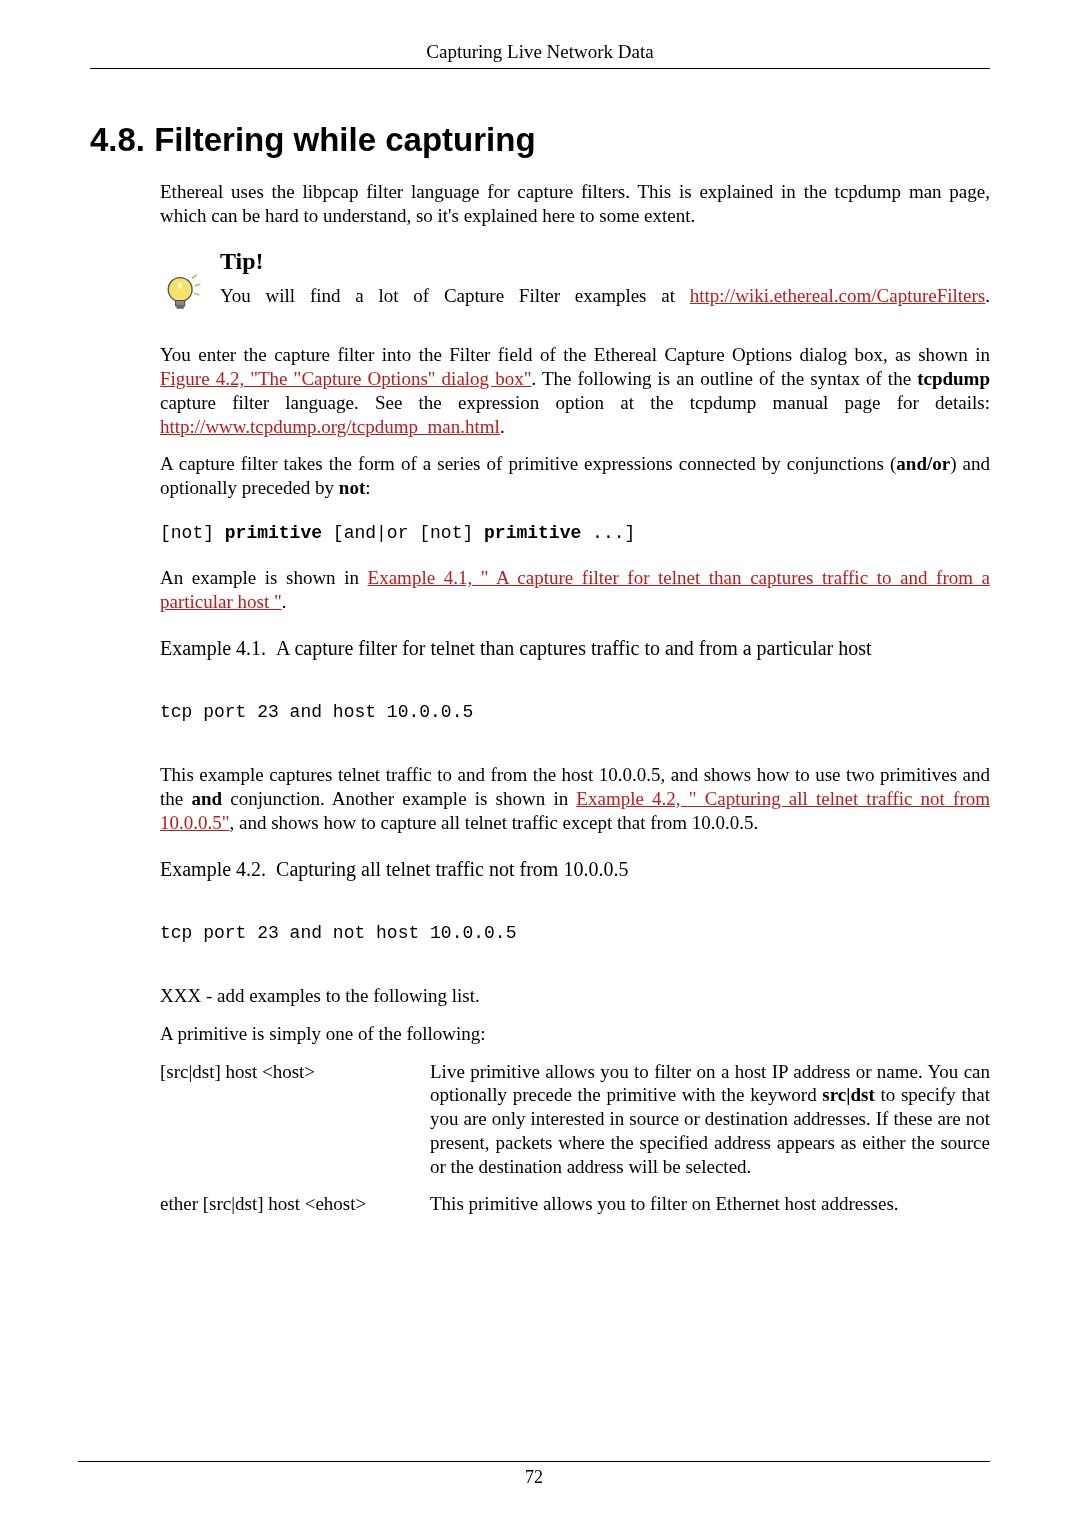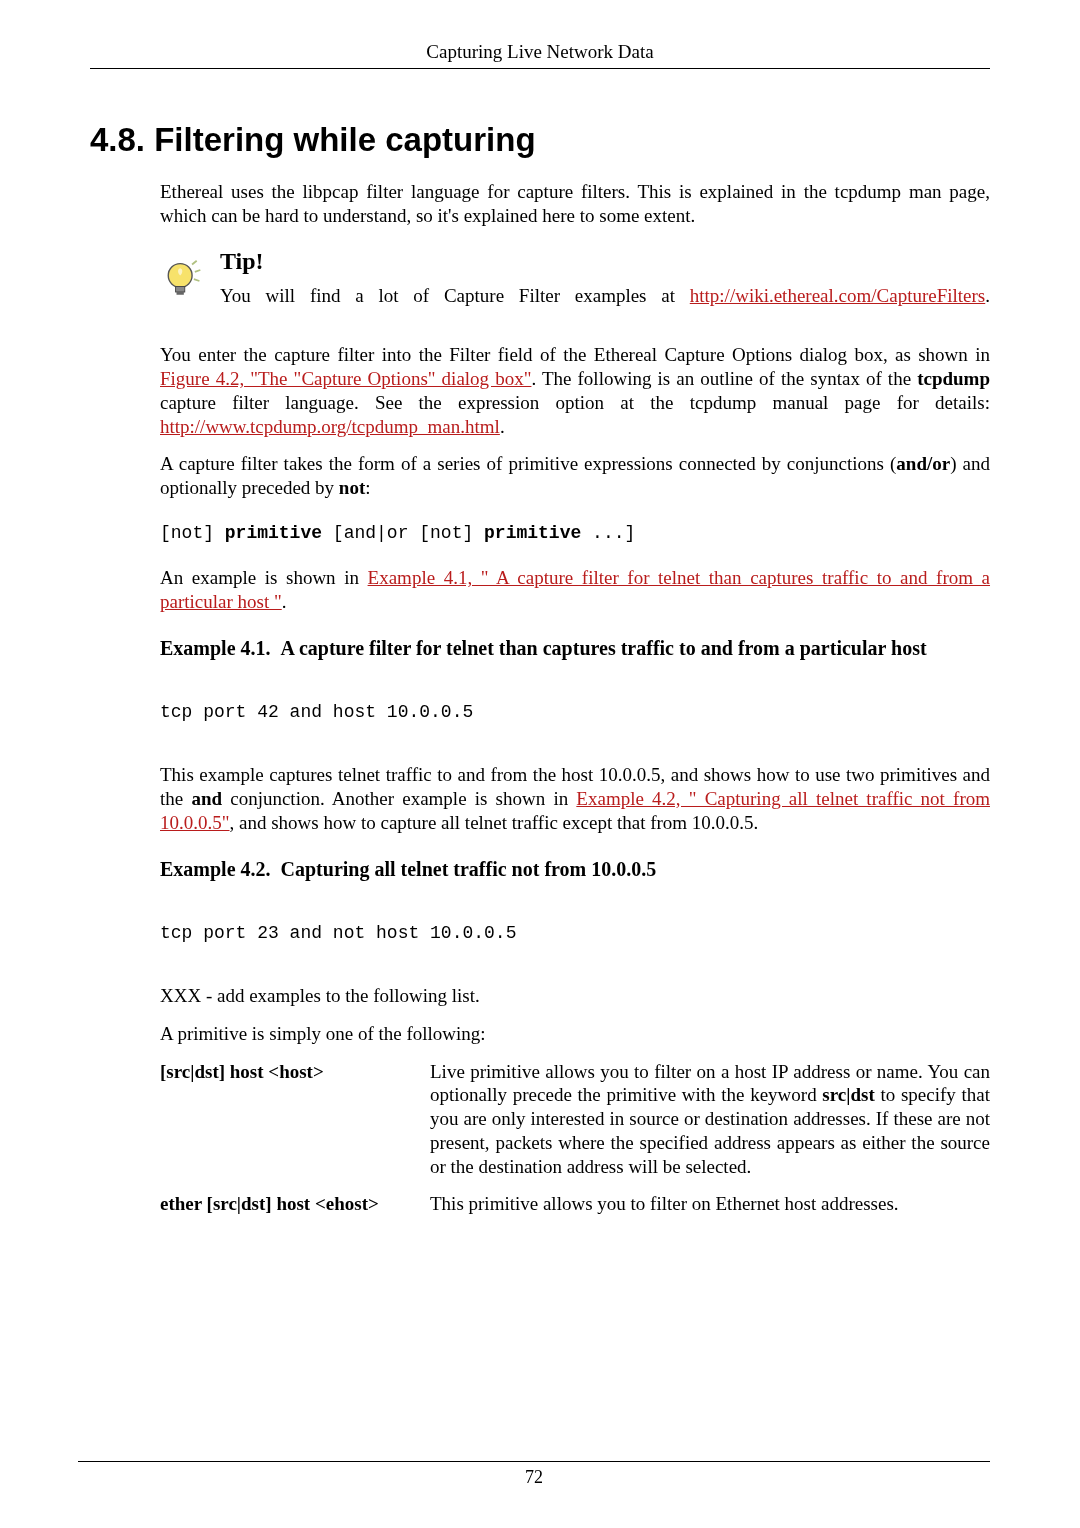--- a/index.html
+++ b/index.html
@@ -38,21 +38,21 @@
   }
   .content {
     margin-left: 70px;
     text-align: justify;
   }
   .content p {
     margin: 0 0 14px 0;
   }
   .tip-row {
     display: flex;
-    align-items: center;
+    align-items: flex-end;
     margin: 18px 0 22px 0;
   }
   .tip-icon {
     flex: 0 0 60px;
     width: 48px;
     height: 48px;
     position: relative;
   }
   .tip-icon svg { width: 44px; height: 44px; }
   .tip-body { flex: 1 1 auto; }
@@ -66,34 +66,34 @@
     text-decoration: underline;
   }
   .code-block {
     font-family: "Courier New", monospace;
     font-size: 18px;
     white-space: pre;
     margin: 22px 0 22px 0;
   }
   .code-block b { font-weight: bold; }
   .ex-title {
-    font-weight: bold;
+    font-weight: normal;
     font-size: 20px;
     margin: 22px 0 6px 0;
     text-align: justify;
   }
   .just-word {
     text-align: justify;
     text-align-last: justify;
   }
   dl.primlist { margin: 14px 0 0 0; }
   dl.primlist .row { display: flex; margin: 0 0 14px 0; }
   dl.primlist dt {
     flex: 0 0 270px;
-    font-weight: bold;
+    font-weight: normal;
     margin: 0;
   }
   dl.primlist dd {
     flex: 1 1 auto;
     margin: 0;
     text-align: justify;
   }
   .footer {
     position: absolute;
     bottom: 40px;
@@ -147,21 +147,21 @@
     </p>
 
     <div class="code-block"><span>[not] </span><b>primitive</b><span> [and|or [not] </span><b>primitive</b><span> ...]</span></div>
 
     <p>
       <span>An example is shown in </span><a href="#" class="link">Example 4.1, " A capture filter for telnet than captures traffic to and from a particular host "</a><span>.</span>
     </p>
 
     <div class="ex-title">Example 4.1.&nbsp;&nbsp;A capture filter for telnet than captures traffic to and from a particular host</div>
 
-    <div class="code-block" style="margin:40px 0 40px 0;">tcp port 42 and host 10.0.0.5</div>
+    <div class="code-block" style="margin:40px 0 40px 0;">tcp port 23 and host 10.0.0.5</div>
 
     <p>
       <span>This example captures telnet traffic to and from the host 10.0.0.5, and shows how to use two primitives and the </span><b>and</b><span> conjunction. Another example is shown in </span><a href="#" class="link">Example 4.2, " Capturing all telnet traffic not from 10.0.0.5"</a><span>, and shows how to capture all telnet traffic except that from 10.0.0.5.</span>
     </p>
 
     <div class="ex-title" style="text-align:left;">Example 4.2.&nbsp;&nbsp;Capturing all telnet traffic not from 10.0.0.5</div>
 
     <div class="code-block" style="margin:40px 0 40px 0;">tcp port 23 and not host 10.0.0.5</div>
 
     <p>XXX - add examples to the following list.</p>

